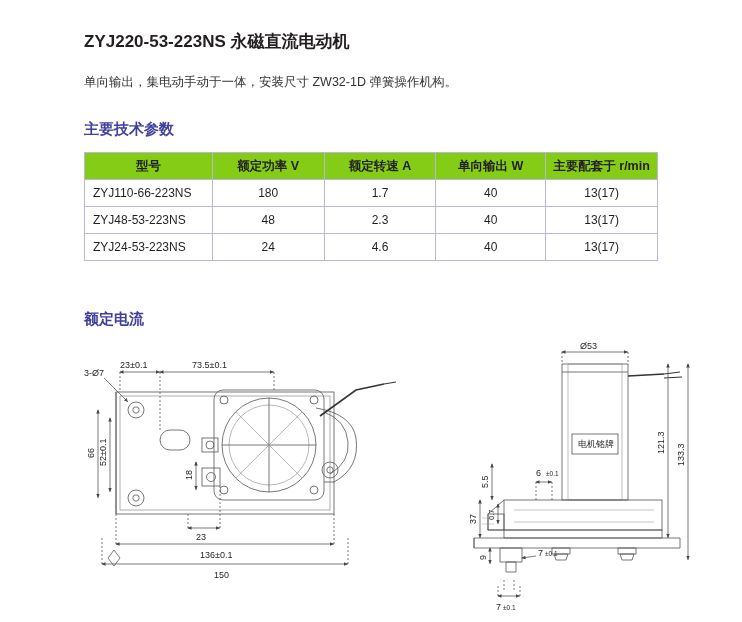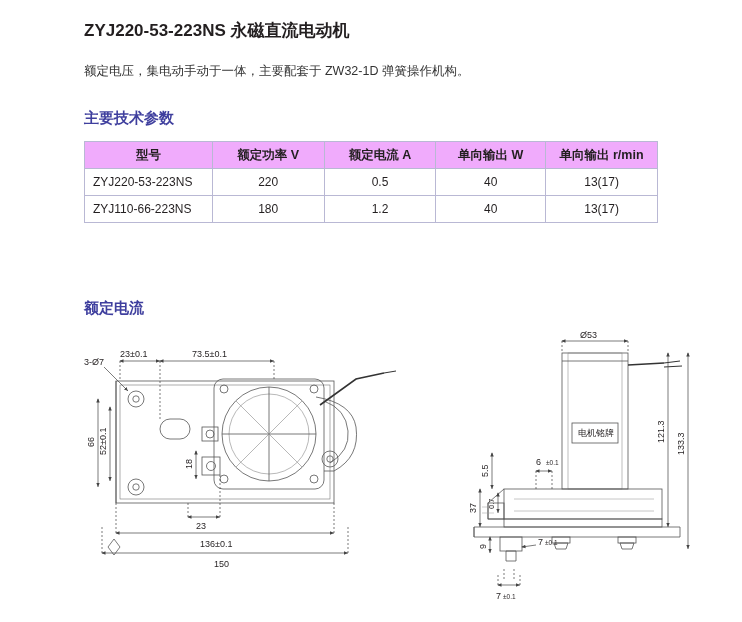--- a/index.html
+++ b/index.html
@@ -5,21 +5,21 @@
   * { box-sizing: border-box; }
   html, body { margin:0; padding:0; }
   body {
     width: 742px; height: 622px;
     background: #ffffff;
     font-family: "Liberation Sans", sans-serif;
     color: #231f20;
     position: relative;
     overflow: hidden;
   }
-  .page { position:absolute; left:0; top:1px; width:742px; height:490px; }
+  .page { position:absolute; left:0; top:12px; width:742px; height:490px; }
 
   .title {
     position:absolute; left:84px; top:18px;
     font-size:17px; font-weight:bold; color:#231f20;
     letter-spacing:0px;
   }
   .subtitle {
     position:absolute; left:84px; top:62px;
     font-size:12.5px; color:#333333;
   }
@@ -38,21 +38,21 @@
     font-size:12px;
   }
   table.spec th, table.spec td {
     border:1px solid #b9b8d4;
     height:27px;
     text-align:center;
     font-weight:normal;
     color:#231f20;
   }
   table.spec thead th {
-    background:#f0abfc;
+    background:#84cc16;
     font-weight:bold;
     font-size:12.5px;
   }
   table.spec td.model { text-align:left; padding-left:8px; }
   table.spec col.c0 { width:128px; }
   table.spec col.c1 { width:112px; }
   table.spec col.c2 { width:112px; }
   table.spec col.c3 { width:110px; }
   table.spec col.c4 { width:112px; }
 
@@ -70,53 +70,60 @@
   }
   .lbl-sm { font-size:7.5px; }
   .lbl-xs { font-size:6.5px; }
 </style>
 </head>
 <body>
 
 <div class="page">
 
   <div class="title">ZYJ220-53-223NS 永磁直流电动机</div>
-  <div class="subtitle">额定电压，集电动手动于一体，主要配套于 ZW32-1D 弹簧操作机构。</div>
+  <div class="subtitle">单向输出，集电动手动于一体，安装尺寸 ZW32-1D 弹簧操作机构。</div>
 
   <div class="section-head" id="sec-params">主要技术参数</div>
 
   <table class="spec">
     <colgroup>
         <col class="c0">
         <col class="c1">
         <col class="c2">
         <col class="c3">
         <col class="c4">
       </colgroup>
     <thead>
       <tr>
         <th>型号</th>
         <th>额定功率 V</th>
-        <th>额定电流 A</th>
+        <th>额定转速 A</th>
         <th>单向输出 W</th>
-        <th>单向输出 r/min</th>
+        <th>主要配套于 r/min</th>
       </tr>
     </thead>
     <tbody>
       <tr>
-        <td class="model">ZYJ220-53-223NS</td>
-        <td>220</td>
-        <td>0.5</td>
+        <td class="model">ZYJ110-66-223NS</td>
+        <td>180</td>
+        <td>1.7</td>
         <td>40</td>
         <td>13(17)</td>
       </tr>
       <tr>
-        <td class="model">ZYJ110-66-223NS</td>
-        <td>180</td>
-        <td>1.2</td>
+        <td class="model">ZYJ48-53-223NS</td>
+        <td>48</td>
+        <td>2.3</td>
+        <td>40</td>
+        <td>13(17)</td>
+      </tr>
+      <tr>
+        <td class="model">ZYJ24-53-223NS</td>
+        <td>24</td>
+        <td>4.6</td>
         <td>40</td>
         <td>13(17)</td>
       </tr>
     </tbody>
   </table>
 
   <div class="section-head" id="sec-dims">额定电流</div>
 
   <div class="drawing">
     <svg width="620" height="282" viewBox="0 0 620 282" xmlns="http://www.w3.org/2000/svg">

